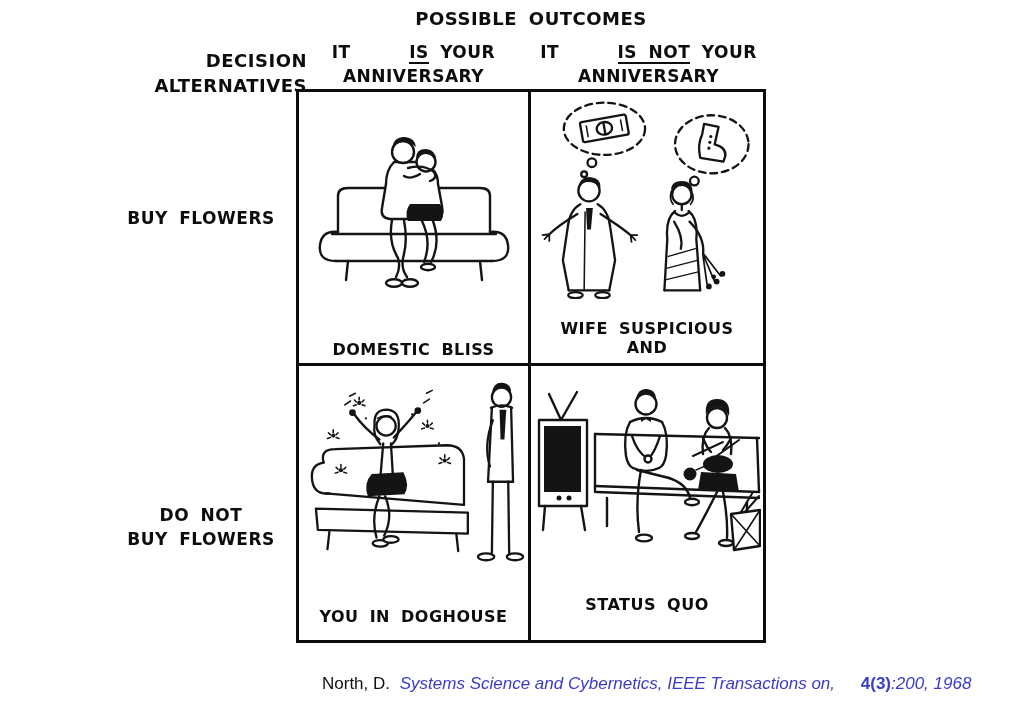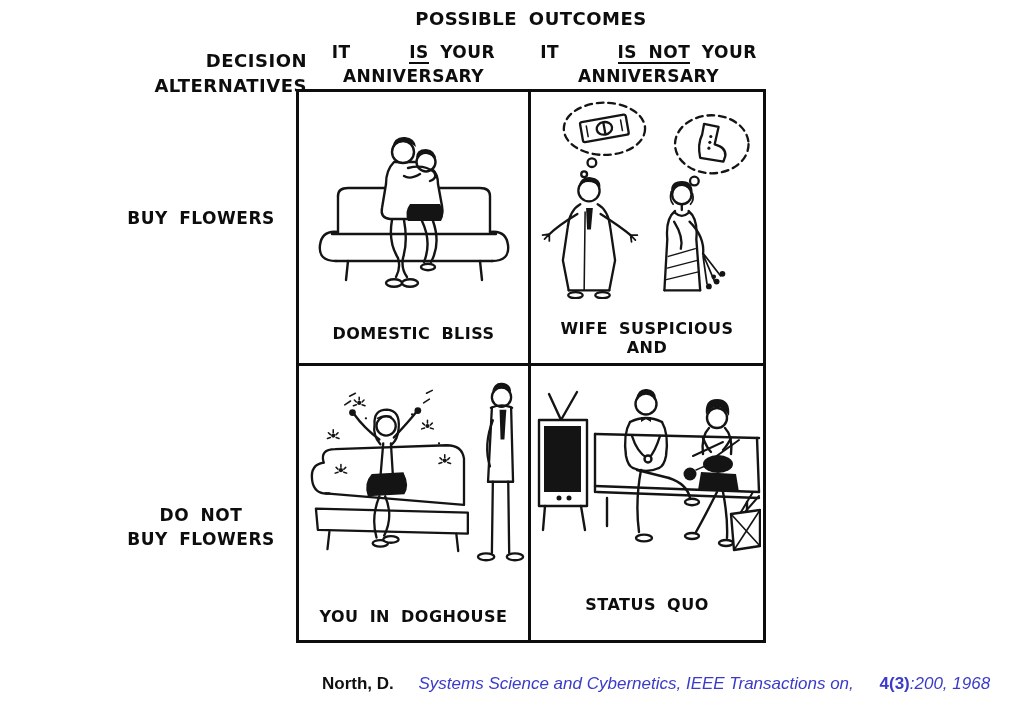--- a/index.html
+++ b/index.html
@@ -26,31 +26,31 @@
     box-sizing:border-box;border:3px solid var(--ink,#0d0d0d);
     display:grid;grid-template-columns:1fr 1fr;grid-template-rows:1fr 1fr;
     background:#fff;
   }
   .cell{position:relative;}
   .cell-tl{border-right:3px solid var(--ink,#0d0d0d);border-bottom:3px solid var(--ink,#0d0d0d);}
   .cell-tr{border-bottom:3px solid var(--ink,#0d0d0d);}
   .cell-bl{border-right:3px solid var(--ink,#0d0d0d);}
   .caption{position:absolute;left:0;right:0;text-align:center;font-size:16px;line-height:19px;}
   .caption div:empty{display:none;}
-  .cell-tl .caption{bottom:20px;}
+  .cell-tl .caption{bottom:4px;}
   .cell-tr .caption{bottom:6px;}
   .cell-bl .caption{bottom:14px;}
   .cell-br .caption{bottom:26px;}
   .illus{position:absolute;left:0;right:0;margin:auto;display:block;}
   #citation{
     position:absolute;left:322px;top:674px;
     font-family:"Liberation Sans",sans-serif;font-size:17px;color:#101010;
     white-space:nowrap;
   }
-  .cit-authors{margin-right:20px;font-weight:bold;}
+  .cit-authors{margin-right:5px;}
   .cit-journal{font-style:italic;color:var(--citation-blue,#3b3bc9);margin-right:21px;}
   .cit-volume{font-weight:700;color:var(--citation-blue,#3b3bc9);}
   .cit-pages{color:var(--citation-blue,#3b3bc9);font-style:italic;}
 </style>
 </head>
 <body>
 
 <div id="title" class="comic">POSSIBLE OUTCOMES</div>
 
 <div id="col-head-1" class="comic col-head">

